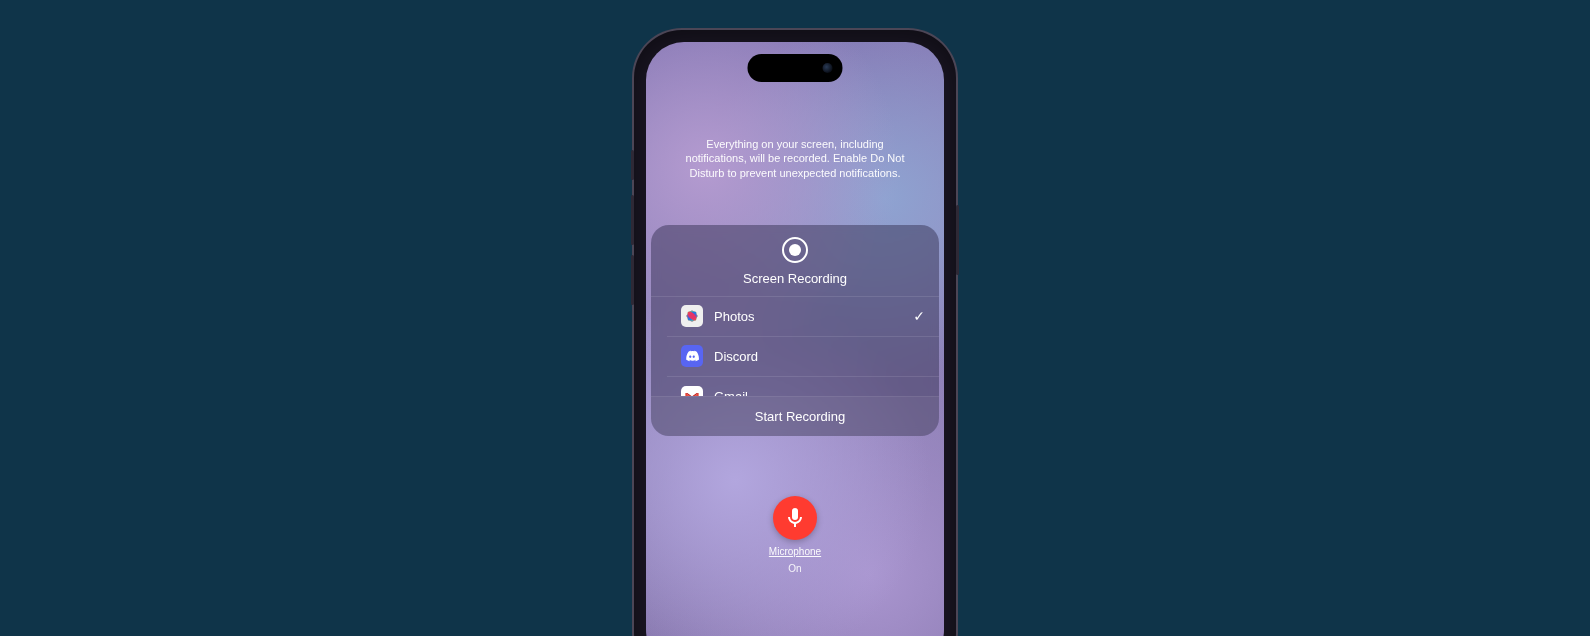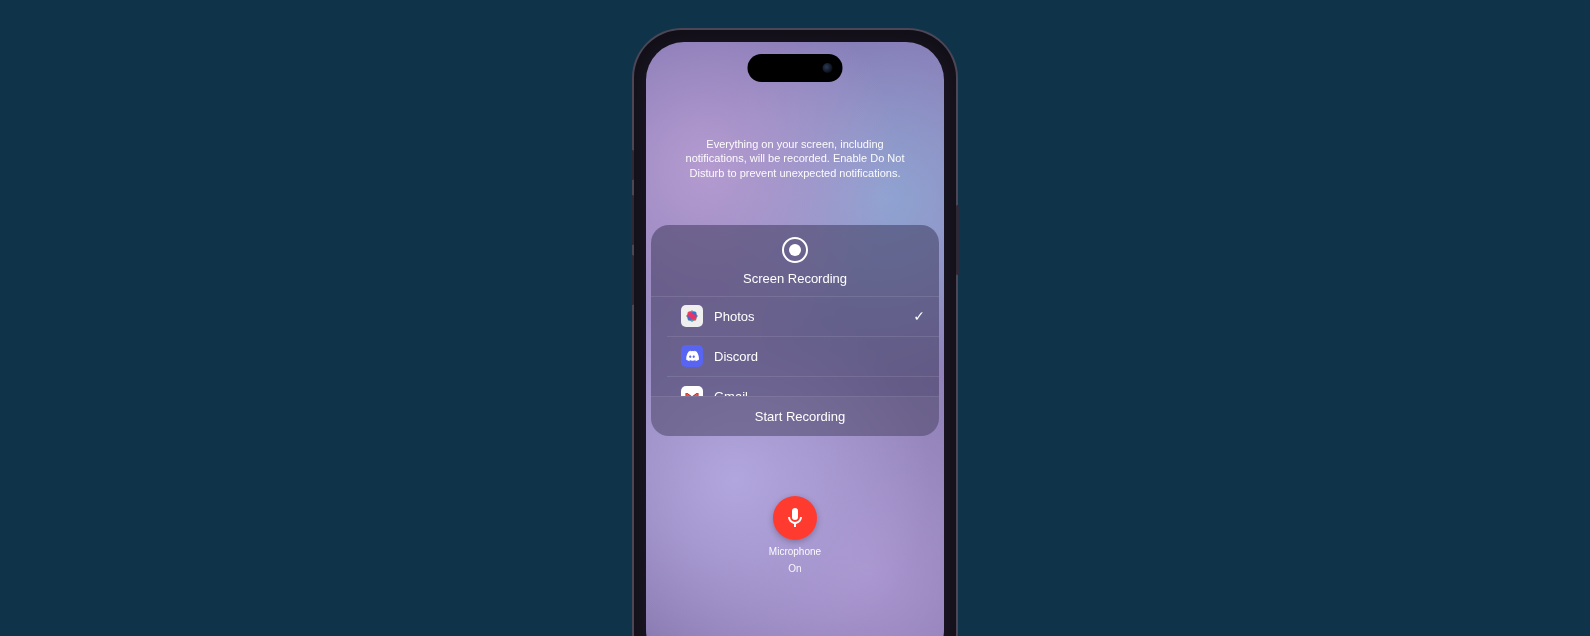--- a/index.html
+++ b/index.html
@@ -150,21 +150,21 @@
     gap:6px;
   }
   .mic-btn {
     width:44px; height:44px; border-radius:50%;
     background:#ff3b30;
     display:flex; align-items:center; justify-content:center;
     cursor:pointer;
     box-shadow: 0 2px 6px rgba(0,0,0,0.25);
   }
   .mic-btn svg { width:16px; height:20px; fill:#fff; }
-  .mic-label { font-size:10px; color:rgba(255,255,255,0.95); }
+  .mic-label { font-size:10px; color:rgba(255,255,255,0.95);text-decoration:underline; }
   .mic-state { font-size:10px; color:rgba(255,255,255,0.9); }
 </style>
 </head>
 <body>
 
 <div class="phone">
   <div class="side-btn side-l1"></div>
   <div class="side-btn side-l2"></div>
   <div class="side-btn side-l3"></div>
   <div class="side-btn side-r"></div>

